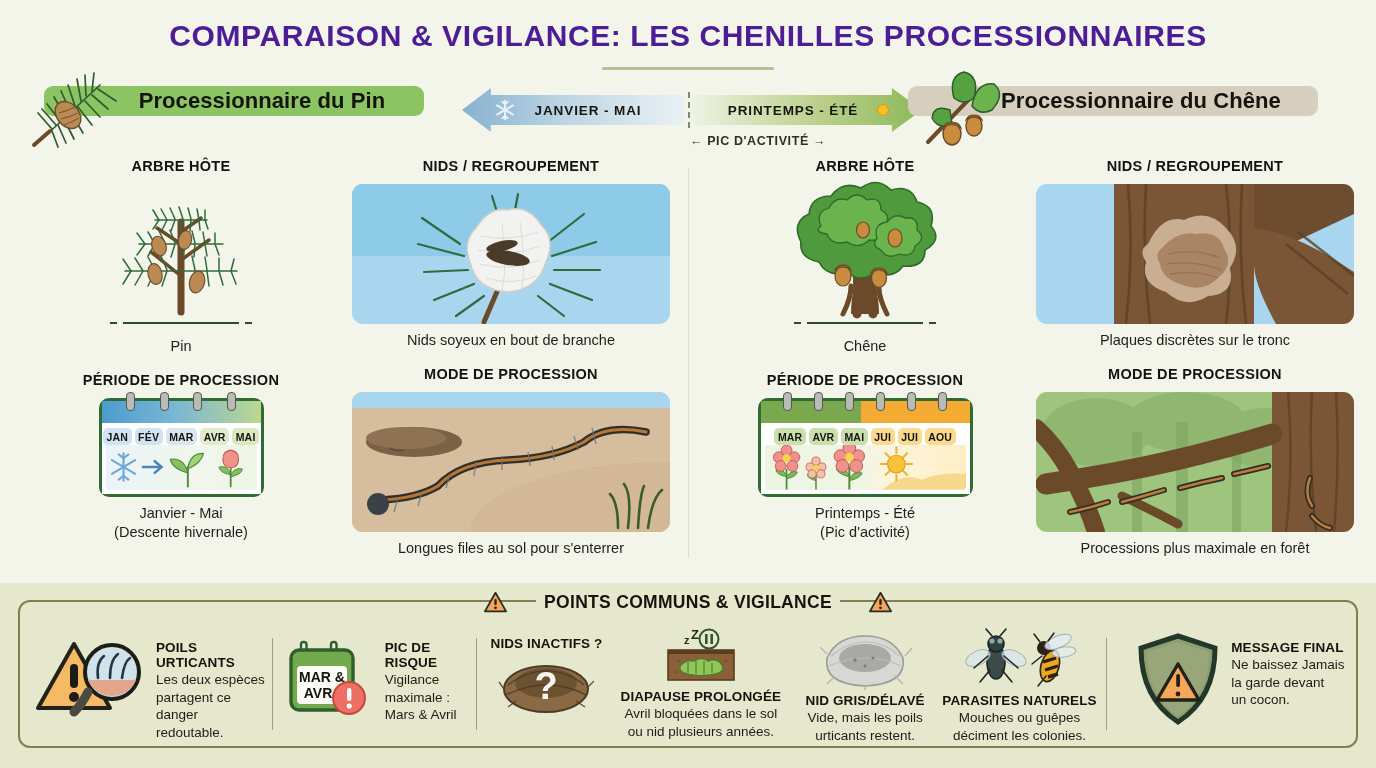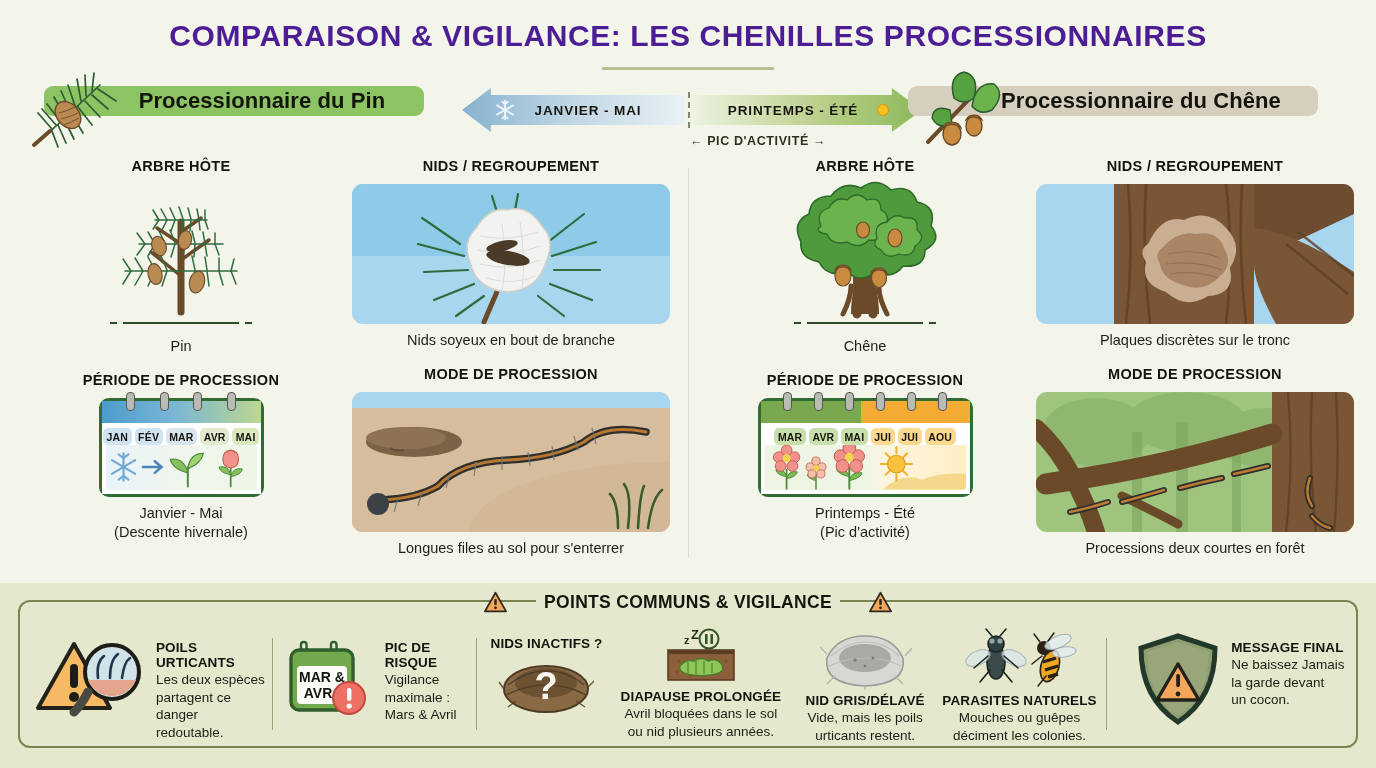--- a/index.html
+++ b/index.html
@@ -666,21 +666,21 @@
             <g stroke="#c07b34" stroke-width="2.4" fill="none" stroke-linecap="round">
               <path d="M198 82 q18 -4 34 -8"></path>
                 <path d="M144 96 q22 -6 42 -10"></path>
               <path d="M86 110 q22 -6 42 -12"></path>
                 <path d="M34 120 q20 -4 38 -10"></path>
               <path d="M274 86 q-6 16 2 28"></path>
                 <path d="M276 124 q8 10 18 12"></path>
             </g>
           </svg>
         </div>
-        <div class="caption">Processions deux courtes en forêt</div>
+        <div class="caption">Processions plus maximale en forêt</div>
       </div>
     </div>
   </div>
 
   <div class="bottom">
     <div class="bottom-box">
       <div class="bottom-head">
         <span>
           <svg viewBox="0 0 28 26" width="25" height="23">
             <path d="M14 2 L26 23 L2 23 Z" fill="#f5a65a" stroke="#2a2a22" stroke-width="2" stroke-linejoin="round"></path>

